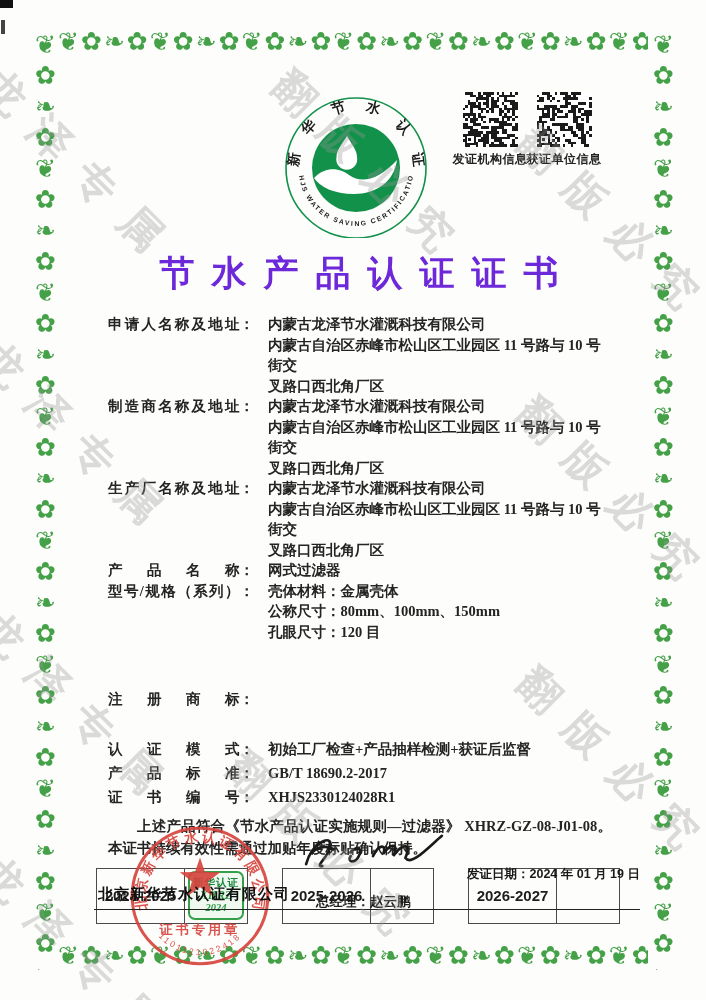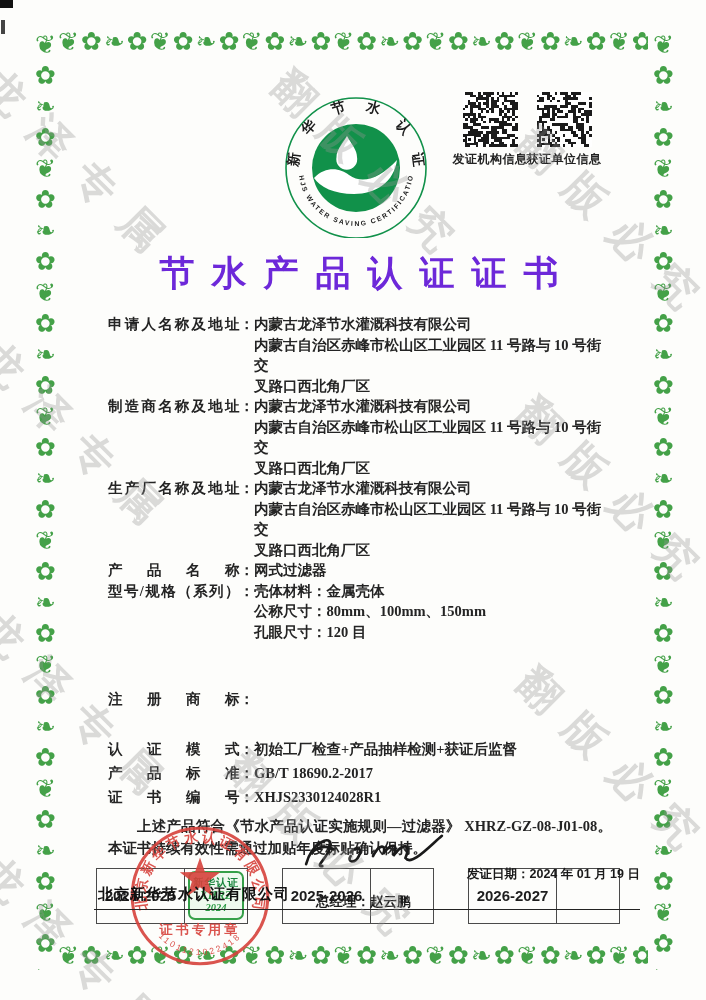--- a/index.html
+++ b/index.html
@@ -37,21 +37,21 @@
           background:#fff;box-sizing:border-box;}
   .finder:after{content:"";position:absolute;left:1.5px;top:1.5px;width:3px;height:3px;background:#1b1b1b;}
   .qrlabel{margin-top:4px;font-size:12px;font-weight:700;color:#222;letter-spacing:0.5px;
            font-family:"Liberation Serif",serif;white-space:nowrap;}
 
   .title{position:absolute;left:12px;right:0;top:192px;text-align:center;
          font-family:"Liberation Sans","DejaVu Sans",sans-serif;
          font-size:35px;font-weight:800;color:#6d28d9;letter-spacing:17px;padding-left:17px;}
 
   .main{position:absolute;left:42px;right:28px;top:256px;}
-  .frow{display:flex;font-size:14.5px;font-weight:700;line-height:20.5px;}
+  .frow{display:flex;gap:14px;font-size:14.5px;font-weight:700;line-height:20.5px;}
   .flabel{flex:none;width:146px;display:flex;}
   .flabel .lt{flex:1;text-align:justify;text-align-last:justify;}
   .fvalue{flex:1;}
   .gap-brand{margin-top:47px;}
   .gap-mode{margin-top:27px;}
   .r-wide{line-height:24px;}
   .statement{margin:6px 0 0 0;font-size:14.5px;font-weight:700;line-height:22px;
              text-indent:2em;text-align:justify;}
   .yrow{display:flex;gap:34px;margin-top:9px;margin-left:-12px;}
   .ybox{flex:none;width:152px;height:56px;border:1.5px solid #4a4a4a;display:flex;box-sizing:border-box;}

